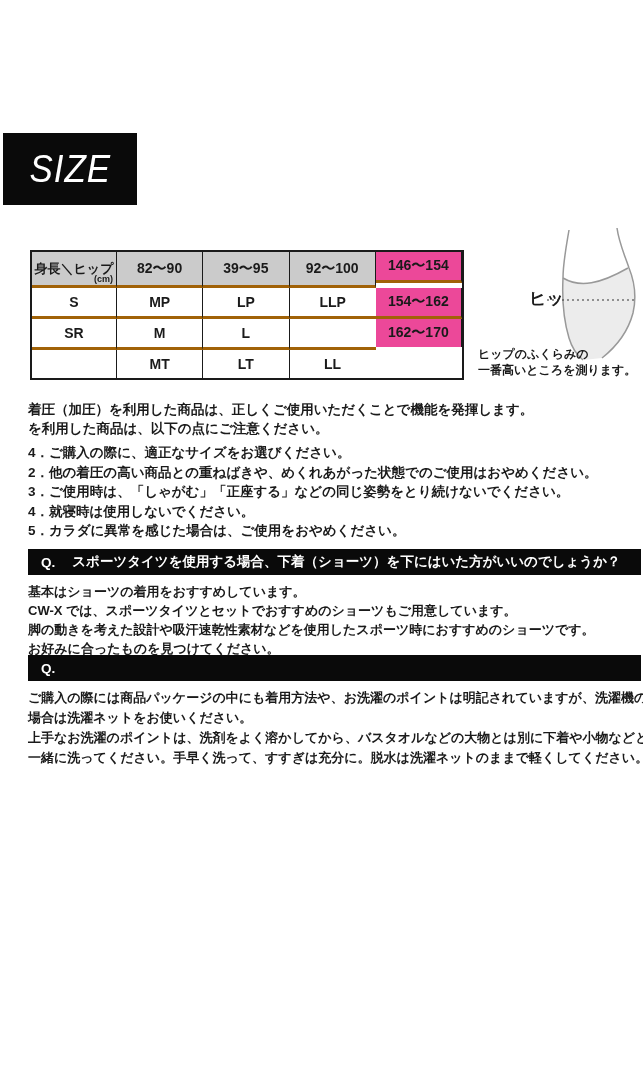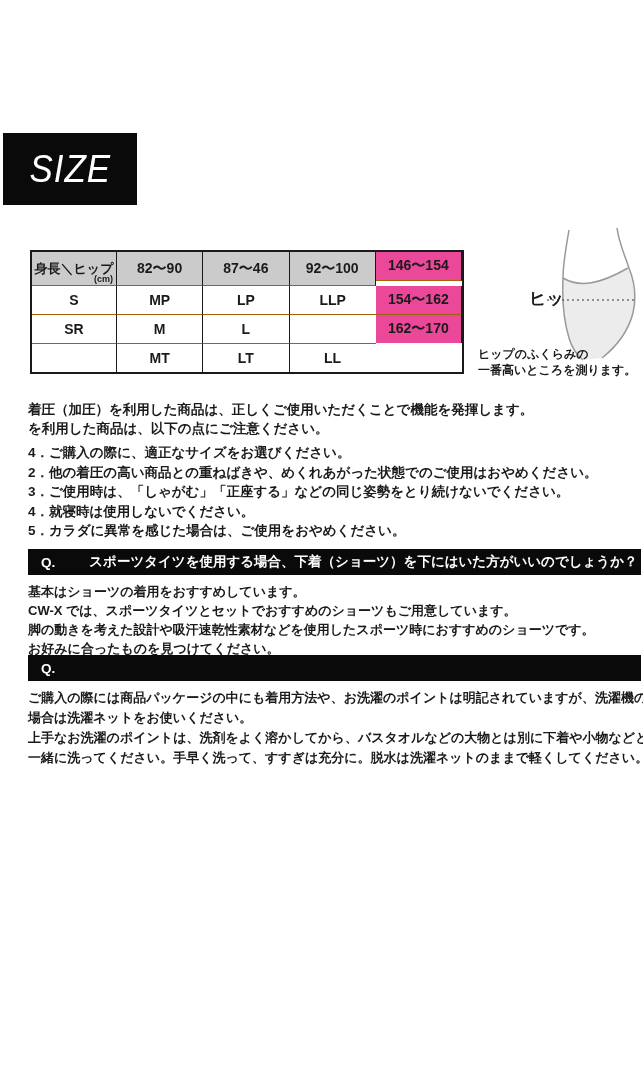--- a/index.html
+++ b/index.html
@@ -8,21 +8,21 @@
 
   
   .size-box{position:absolute;left:3px;top:133px;width:134px;height:72px;background:#0a0a0a;
             display:flex;align-items:center;justify-content:center;}
   .size-box .ttl{color:#fff;font-size:38px;font-style:italic;font-weight:400;
                  letter-spacing:1px;transform:scaleX(.92);}
 
   
   .size-table{position:absolute;left:30px;top:250px;width:430px;border:2px solid #1a1a1a;
               display:grid;grid-template-columns:85px 1fr 1fr 1fr 1fr;background:#fff;}
-  .cell{border-right:1px solid #1a1a1a;border-bottom:1px solid #a16207;
+  .cell{border-right:1px solid #1a1a1a;border-bottom:3px solid #a16207;
         display:flex;align-items:center;justify-content:center;
         font-size:14px;font-weight:700;height:28px;background:#fff;}
   .cell.hdr{height:33px;background:#cbcbcb;}
   .cell.rowh{background:#ec4899;}
   .cell.lastcol{border-right:none;}
   .cell.lastrow{border-bottom:none;}
   .cell.corner{position:relative;font-size:13px;}
   .cell.corner .unit{position:absolute;right:3px;bottom:1px;font-size:9px;font-weight:700;}
 
   
@@ -34,21 +34,21 @@
   
   .intro{position:absolute;left:28px;top:400px;font-size:13.5px;font-weight:700;
          line-height:19px;white-space:pre;}
   .notes{position:absolute;left:28px;top:443px;font-size:13.5px;font-weight:700;}
   .notes .note{line-height:19.5px;white-space:pre;}
 
   
   .qbar{position:absolute;left:28px;width:613px;height:26px;background:#0a0a0a;color:#fff;
         display:flex;align-items:center;font-size:13.5px;font-weight:700;}
   .qbar .qp{margin-left:13px;}
-  .qbar .qt{margin-left:34px;}
+  .qbar .qt{margin-left:17px;}
   .qbar1{top:549px;}
   .qbar2{top:655px;}
   .answer{position:absolute;left:28px;font-size:13px;font-weight:700;white-space:pre;}
   .a1{top:582px;line-height:19px;}
   .a2{top:688px;line-height:20px;}
 </style>
 </head>
 <body>
 
 <div class="page">
@@ -56,21 +56,21 @@
   <div class="size-box">
     <span class="ttl">SIZE</span>
   </div>
 
   <div class="size-table">
     <div class="cell hdr corner">
       <span>身長＼ヒップ</span>
       <span class="unit">(cm)</span>
     </div>
     <div class="cell hdr">82〜90</div>
-    <div class="cell hdr">87〜46</div>
+    <div class="cell hdr">39〜95</div>
     <div class="cell hdr">92〜100</div>
 
     <div class="cell rowh">146〜154</div>
     <div class="cell">S</div>
     <div class="cell">MP</div>
     <div class="cell">LP</div>
     <div class="cell lastcol">LLP</div>
 
     <div class="cell rowh">154〜162</div>
     <div class="cell">SR</div>

